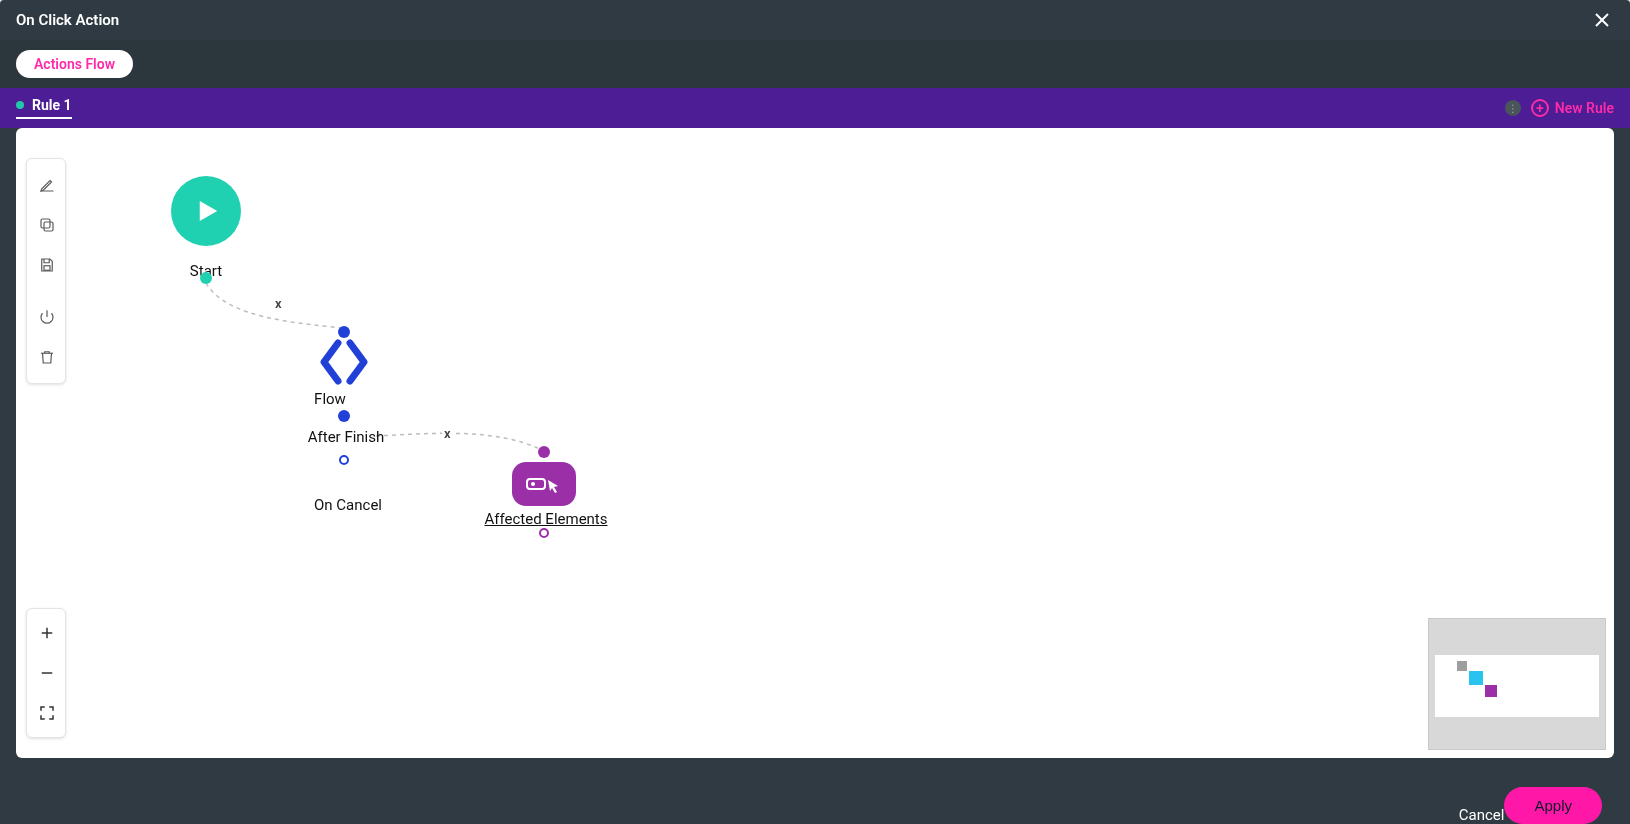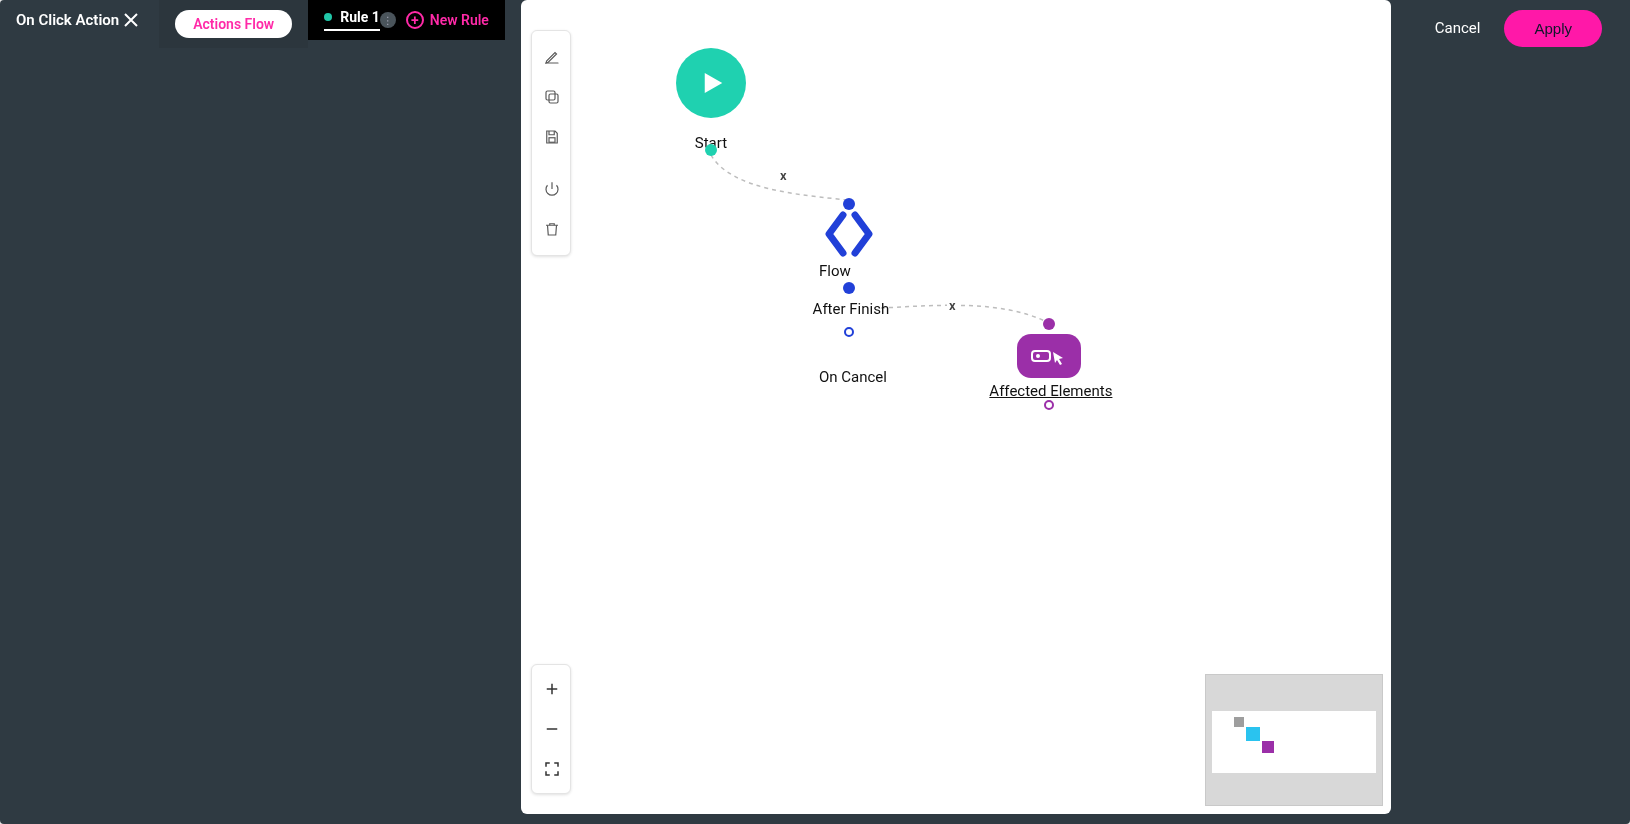--- a/index.html
+++ b/index.html
@@ -1,20 +1,20 @@
 <!DOCTYPE html>
 <html><head>
 <meta charset="utf-8">
 <style>
   * { box-sizing: border-box; margin: 0; padding: 0; }
   html, body { width: 1630px; height: 824px; font-family: -apple-system, BlinkMacSystemFont, "Segoe UI", Roboto, Arial, sans-serif; overflow: hidden; background: #e8e8e8; }
   .modal {
     position: absolute; inset: 0;
     background: #2f3a42;
-    display: flex; 
+    display: flex; flex-direction: column;
     border-radius: 4px;
   }
   
   .header {
     height: 40px; display: flex; align-items: center; justify-content: space-between;
     padding: 0 16px; color: #fff; font-weight: 600; font-size: 15px;
   }
   .close-x { cursor: pointer; width: 24px; height: 24px; display:flex;align-items:center;justify-content:center; }
   .close-x svg { stroke:#fff; stroke-width:2; }
   
@@ -22,21 +22,21 @@
     height: 48px; display:flex; align-items:center; padding: 0 16px;
     background:#2c363d;
   }
   .tab-pill {
     background:#fff; color:#ff2aa8; font-weight:600; font-size:14px;
     padding:6px 18px; border-radius:14px; cursor:pointer;
   }
   
   .rule-bar {
     height:40px; display:flex; align-items:center; justify-content:space-between;
-    padding: 0 16px; background:#000000; color:#fff; font-size:14px;
+    padding: 0 16px; background:#4c1d95; color:#fff; font-size:14px;
   }
   .rule-left { display:flex; align-items:center; gap:8px; border-bottom:2px solid #fff; padding-bottom:4px;}
   .rule-dot { width:8px;height:8px;border-radius:50%; background:#21c7a8; }
   .rule-right { display:flex; align-items:center; gap:10px; }
   .info-pill { width:16px;height:16px;border-radius:8px;background:#4a545b;display:flex;align-items:center;justify-content:center;font-size:10px;color:#aab;}
   .new-rule { color:#ff2aa8; font-weight:600; display:flex;align-items:center;gap:6px; cursor:pointer;}
   .new-rule-plus { width:18px;height:18px;border:2px solid #ff2aa8;border-radius:50%;display:flex;align-items:center;justify-content:center;font-size:14px;line-height:1;}
   
   .canvas-wrap { flex:1; padding: 0 16px 10px 16px; position:relative; }
   .canvas {
@@ -98,21 +98,21 @@
     background:#9b2fa8; display:flex;align-items:center;justify-content:center; cursor:pointer;
   }
   .aff-in { position:absolute; left:522px; top:318px; width:12px;height:12px;border-radius:50%;background:#9b2fa8;}
   .aff-label { position:absolute; left:460px; top:382px; width:140px;text-decoration:underline;}
   .aff-out { position:absolute; left:523px; top:400px; width:10px;height:10px;border-radius:50%;background:#fff;border:2px solid #9b2fa8;}
 
   .edge-x { position:absolute; font-size:13px; color:#444; font-weight:600; cursor:pointer; background:#fff; padding:0 2px;}
 
   
   .footer {
-    height:56px; display:flex; align-items:center; justify-content:flex-end; gap:24px;
+    height:56px; display:flex; align-items:flex-end; justify-content:flex-end; 
     padding:0 28px; background:#2f3a42;
   }
   .btn-cancel { color:#fff; font-size:15px; cursor:pointer; }
   .btn-apply {
     background:#ff18a8; color:#0f172a; font-size:15px; font-weight:500;
     padding:10px 30px; border-radius:999px; cursor:pointer; border:none;
   }
   svg.edge { position:absolute; overflow:visible; pointer-events:none; }
 </style>
 </head>

